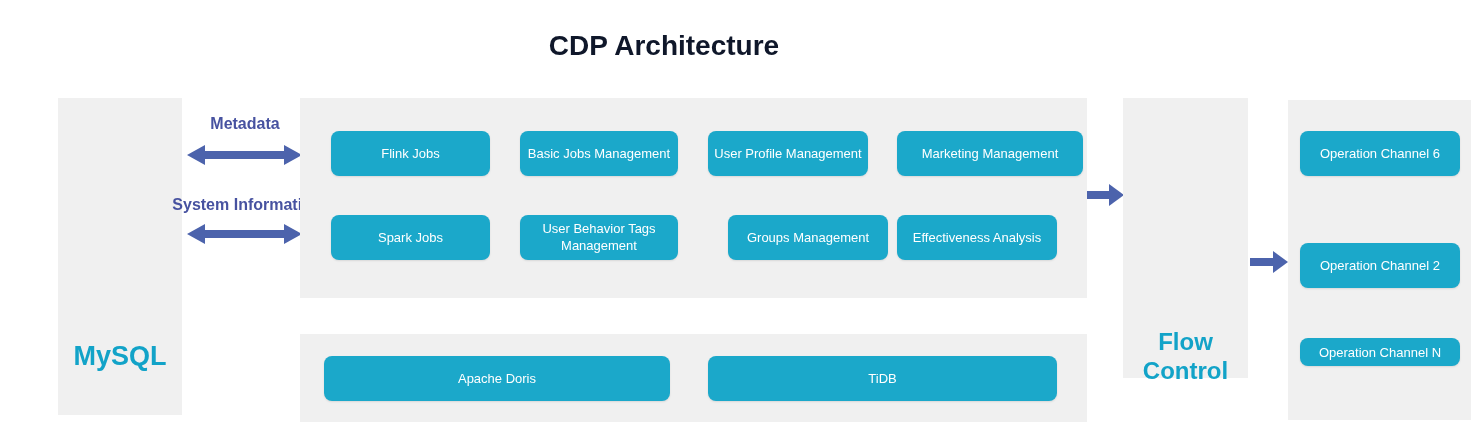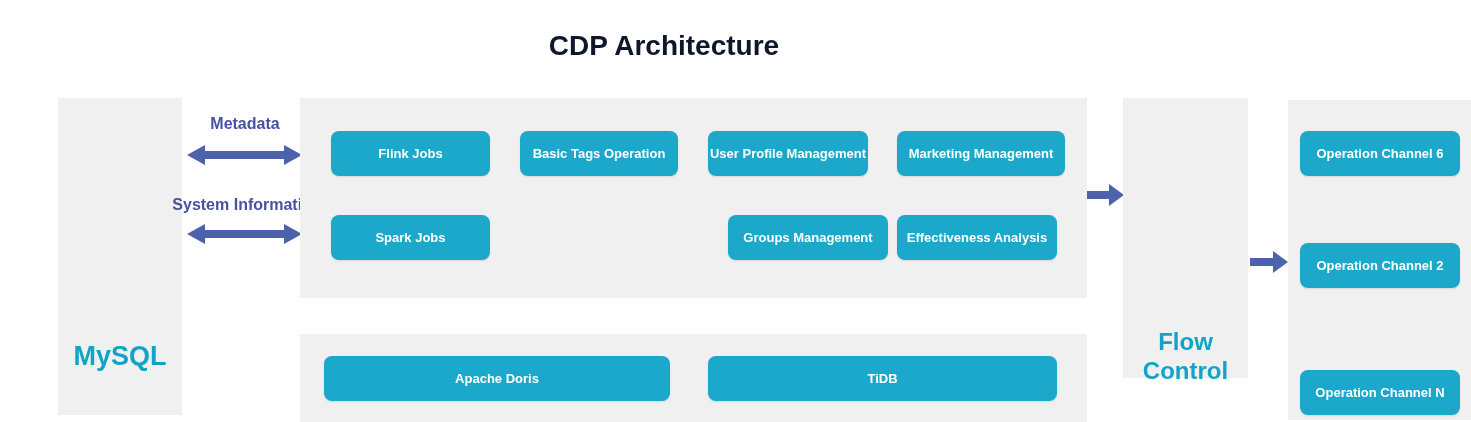--- a/index.html
+++ b/index.html
@@ -33,21 +33,21 @@
     color:#12a3c8;
   }
   .mysql-label{ top:243px; font-size:27px; }
   .flow-label{ top:230px; font-size:24px; line-height:1.2; padding:0 4px; box-sizing:border-box; }
   .btn{
     position:absolute;
     background:#1ba8ca;
     border-radius:8px;
     color:#ffffff;
     font-size:13px;
-    font-weight:bold;
+    font-weight:normal;
     display:flex;
     align-items:center;
     justify-content:center;
     text-align:center;
     white-space:nowrap;
     box-shadow:0 1px 2px rgba(0,0,0,0.10);
   }
   .btn.wrap{ white-space:normal; line-height:1.3; padding:0 14px; box-sizing:border-box; }
   .edge-label{
     position:absolute;
@@ -86,25 +86,26 @@
     <svg width="115" height="26" viewBox="0 0 115 26">
       <polygon class="arrow-fill" points="0,13 18,3 18,23"></polygon>
       <rect class="arrow-fill" x="15" y="9" width="85" height="8"></rect>
       <polygon class="arrow-fill" points="115,13 97,3 97,23"></polygon>
     </svg>
   </div>
 
   <div class="panel" style="left:300px; top:98px; width:787px; height:200px;"></div>
 
   <div class="btn" style="left:331px; top:131px; width:159px; height:45px;">Flink Jobs</div>
-  <div class="btn" style="left:520px; top:131px; width:158px; height:45px;">Basic Tags Operation</div>
+  <div class="btn" style="left:520px; top:131px; width:158px; height:45px;">Basic Jobs Management</div>
   <div class="btn" style="left:708px; top:131px; width:160px; height:45px;">User Profile Management</div>
-  <div class="btn" style="left:897px; top:131px; width:168px; height:45px;">Marketing Management</div>
+  <div class="btn" style="left:897px; top:131px; width:186px; height:45px;">Marketing Management</div>
 
   <div class="btn" style="left:331px; top:215px; width:159px; height:45px;">Spark Jobs</div>
+  <div class="btn wrap" style="left:520px; top:215px; width:158px; height:45px;">User Behavior Tags Management</div>
   <div class="btn" style="left:708px; top:215px; width:160px; height:45px;margin-left:20px;">Groups Management</div>
   <div class="btn" style="left:897px; top:215px; width:160px; height:45px;">Effectiveness Analysis</div>
 
   <div class="panel" style="left:300px; top:334px; width:787px; height:88px;"></div>
   <div class="btn" style="left:324px; top:356px; width:346px; height:45px;">Apache Doris</div>
   <div class="btn" style="left:708px; top:356px; width:349px; height:45px;">TiDB</div>
 
   <div class="arrow" style="left:1087px; top:183px;">
     <svg width="37" height="24" viewBox="0 0 37 24">
       <rect class="arrow-fill" x="0" y="8" width="23" height="8"></rect>
@@ -119,15 +120,15 @@
   <div class="arrow" style="left:1250px; top:250px;">
     <svg width="38" height="24" viewBox="0 0 38 24">
       <rect class="arrow-fill" x="0" y="8" width="24" height="8"></rect>
       <polygon class="arrow-fill" points="23,1 38,12 23,23"></polygon>
     </svg>
   </div>
 
   <div class="panel" style="left:1288px; top:100px; width:183px; height:320px;"></div>
   <div class="btn" style="left:1300px; top:131px; width:160px; height:45px;">Operation Channel 6</div>
   <div class="btn" style="left:1300px; top:243px; width:160px; height:45px;">Operation Channel 2</div>
-  <div class="btn" style="left:1300px; top:370px; width:160px; height:45px;">Operation Channel N</div>
+  <div class="btn" style="left:1300px; top:338px; width:160px; height:28px;">Operation Channel N</div>
 
 </div>
 
 </body></html>

